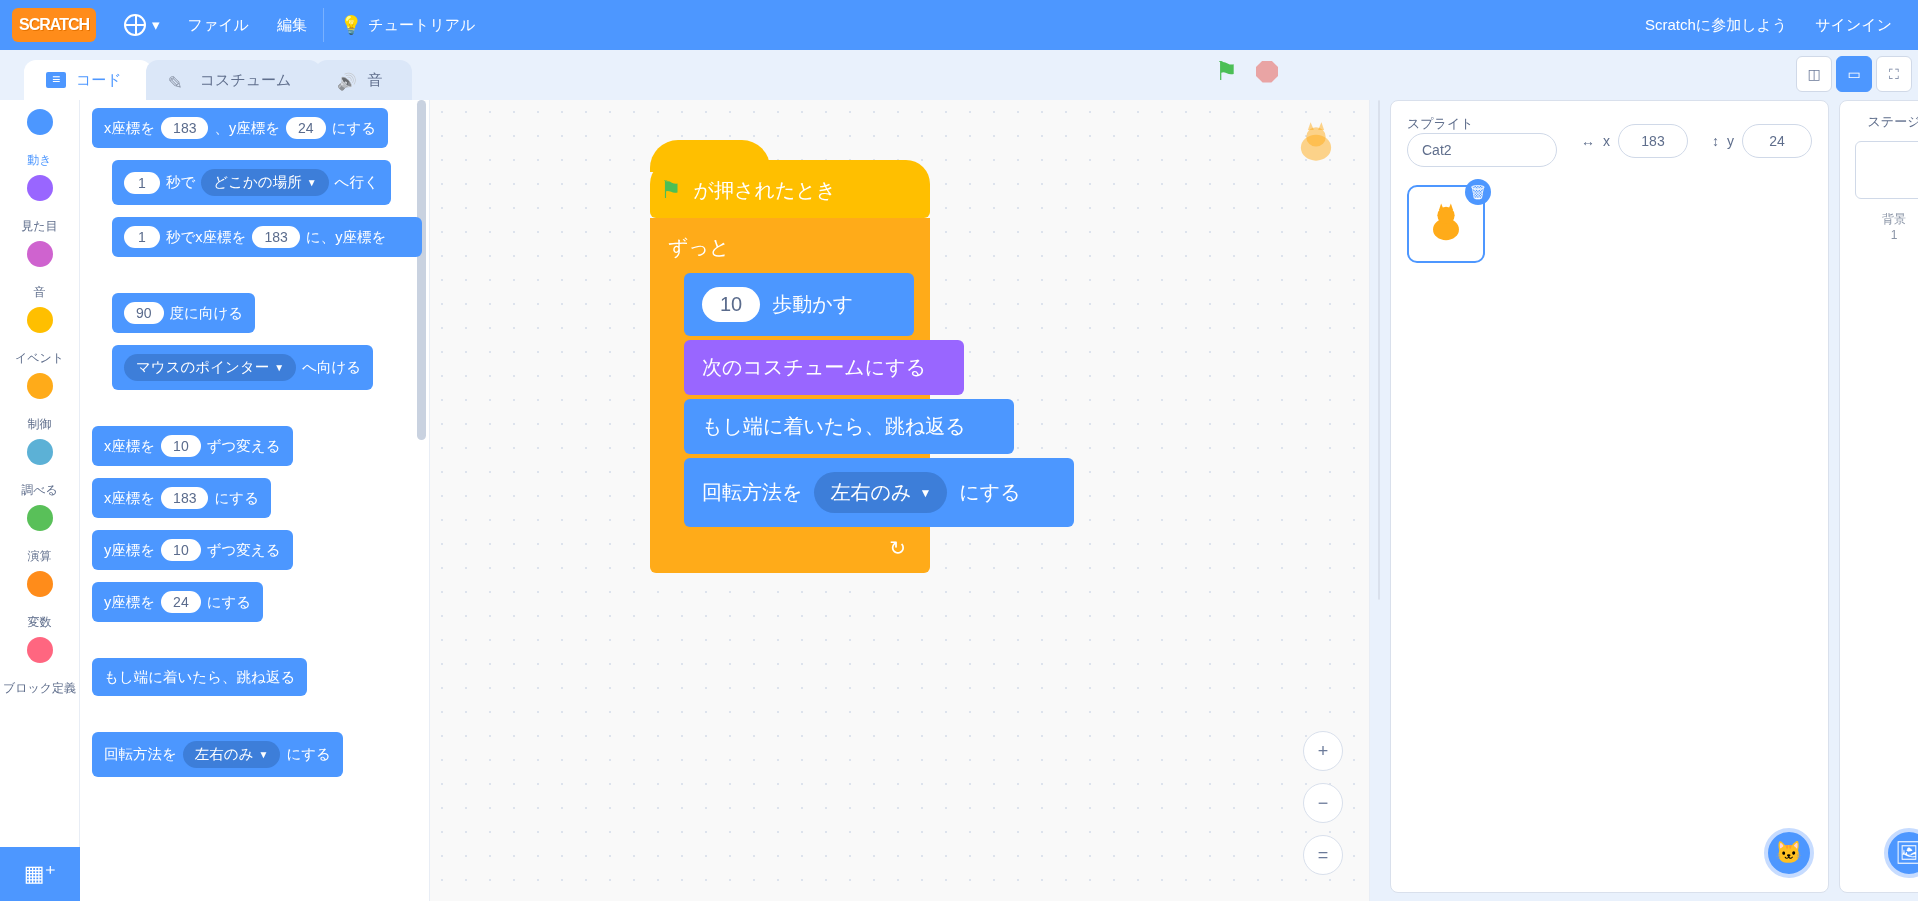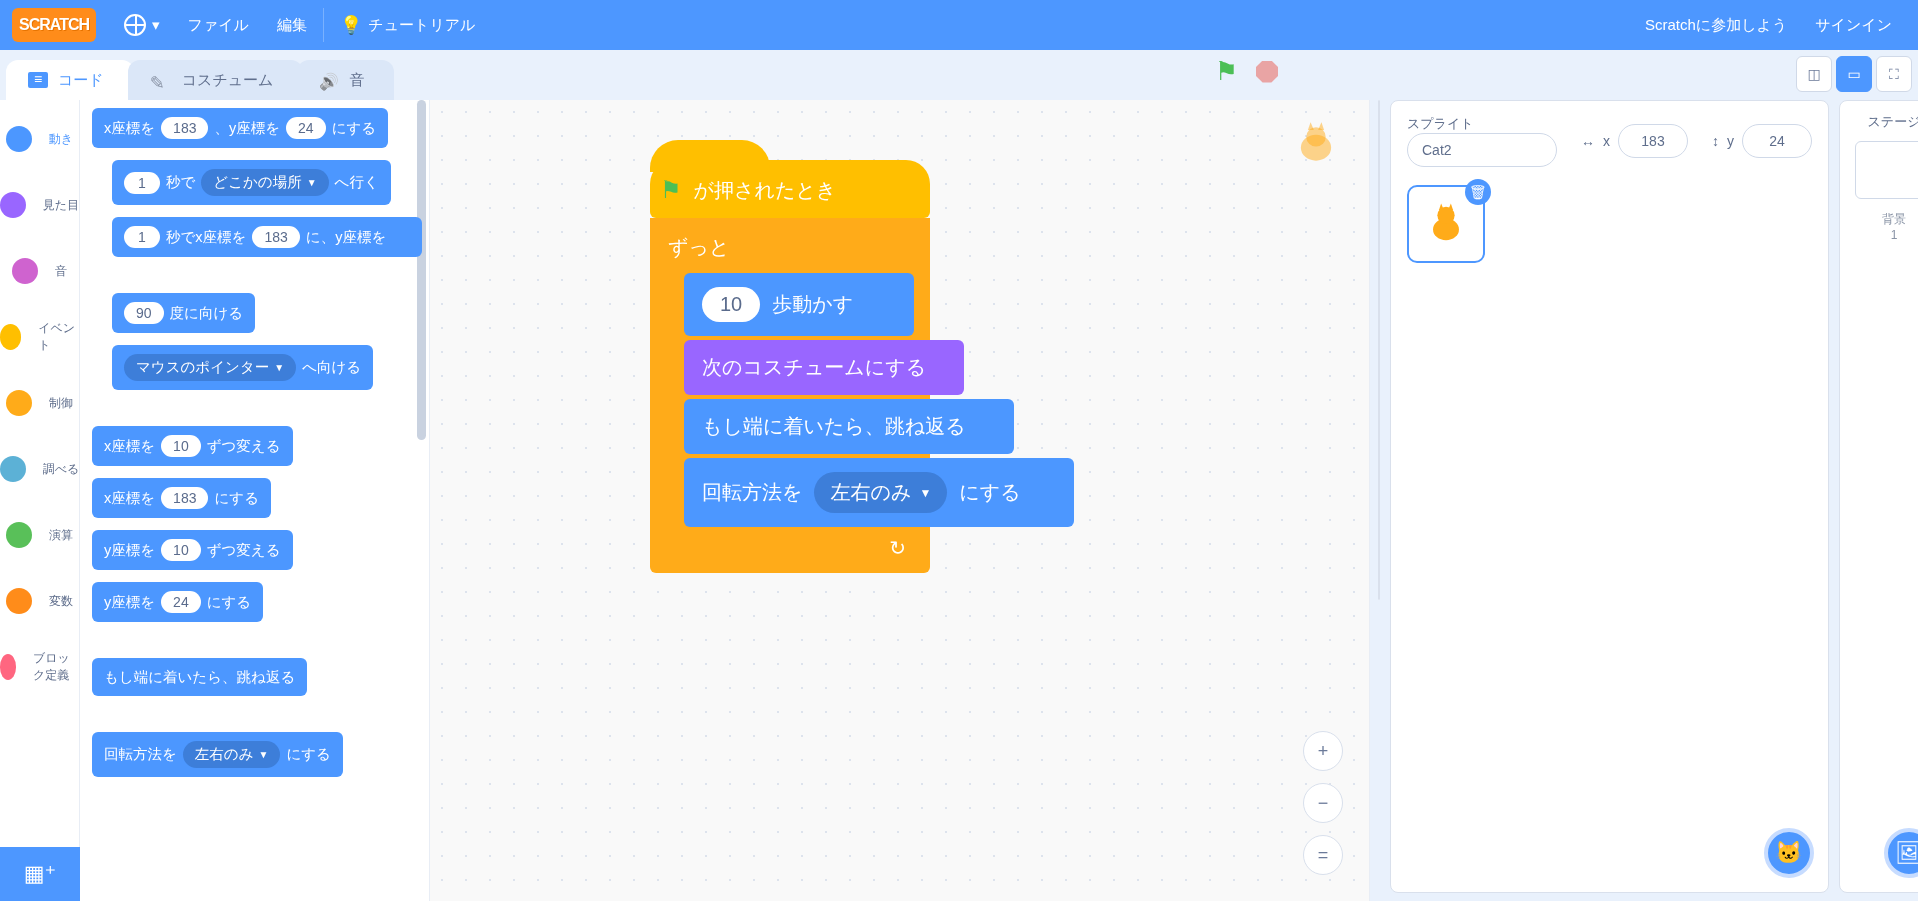--- a/index.html
+++ b/index.html
@@ -10,21 +10,21 @@
 .logo { width:84px; height:34px; background:#ff8c1a; border-radius:6px; margin-right:14px; display:flex; align-items:center; justify-content:center; font-weight:900; color:#fff; font-size:16px; letter-spacing:-1px; text-shadow:1px 1px 0 #e67300; }
 .menubar .mitem { padding:0 14px; height:50px; display:flex; align-items:center; cursor:pointer; gap:6px; }
 .menubar .sep { width:1px; height:34px; background:rgba(255,255,255,.25); margin:0 2px; }
 .menubar .spacer { flex:1; }
 .globe { width:22px; height:22px; border:2px solid #fff; border-radius:50%; position:relative; }
 .globe::before { content:""; position:absolute; top:0; left:9px; width:2px; height:18px; background:#fff; }
 .globe::after { content:""; position:absolute; top:8px; left:0; width:18px; height:2px; background:#fff; }
 .bulb { font-size:18px; }
 
 
-.tabrow { height:50px; display:flex; align-items:flex-end; padding-left:6px; position:relative; }
+.tabrow { height:50px; display:flex; align-items:flex-end; padding-left:24px; position:relative; }
 .tab { height:40px; padding:0 30px 0 22px; display:flex; align-items:center; gap:10px; color:#5f6e8c; font-size:15px; border-radius:12px 12px 0 0; cursor:pointer; }
 .tab.active { background:#fff; color:#4d97ff; }
 .tab:not(.active) { background:#dbe7f8; margin-left:-6px; }
 .tabicon { width:20px; height:16px; }
 .tabicon.code { background:linear-gradient(#4d97ff,#4d97ff); border-radius:2px; }
 .tabicon.code::before { content:"≡"; color:#fff; font-size:14px; line-height:14px; display:block; text-align:center; }
 .tabicon.costume { width:22px; }
 .tabicon.costume::before { content:"✎"; color:#8a94a6; font-size:18px; }
 .tabicon.sound::before { content:"🔊"; color:#8a94a6; font-size:16px; filter:grayscale(1) opacity(.7); }
 
@@ -33,21 +33,21 @@
 .stopsign { width:22px; height:22px; background:#e9a4a4; clip-path:polygon(30% 0,70% 0,100% 30%,100% 70%,70% 100%,30% 100%,0 70%,0 30%); cursor:pointer; }
 .stagebtns { display:flex; gap:4px; margin-left:12px; }
 .stagebtn { width:36px; height:36px; border:1px solid #d0d9e8; border-radius:6px; background:#fff; display:flex; align-items:center; justify-content:center; cursor:pointer; color:#6b7a99; font-size:14px; }
 .stagebtn.active { background:#4d97ff; color:#fff; border-color:#4d97ff; }
 
 
 .main { display:flex; height:801px; }
 
 
 .catcol { width:80px; background:#fff; border-right:1px solid #e8edf5; display:flex; flex-direction:column; align-items:center; padding-top:6px; position:relative; }
-.cat { width:80px; height:66px; display:flex; align-items:center; justify-content:center; gap:17px; cursor:pointer; font-size:12px; color:#5f6e8c; }
+.cat { width:80px; height:66px; display:flex; flex-direction:column; align-items:center; justify-content:center; gap:17px; cursor:pointer; font-size:12px; color:#5f6e8c; }
 .cat .dot { width:26px; height:26px; border-radius:50%; }
 .cat.sel { color:#4d97ff; }
 .addext { position:absolute; bottom:0; left:0; width:80px; height:54px; background:#4d97ff; display:flex; align-items:center; justify-content:center; color:#fff; font-size:22px; cursor:pointer; }
 
 
 .palette { width:350px; background:#fff; border-right:1px solid #e8edf5; padding:8px 0 8px 12px; overflow:hidden; position:relative; }
 .pblock { background:#4c97ff; color:#fff; border-radius:6px; padding:9px 12px; margin-bottom:12px; display:inline-flex; align-items:center; gap:6px; font-size:14.5px; position:relative; cursor:grab; min-height:38px; }
 .pblock .pill { background:#fff; color:#5a6b8c; border-radius:20px; padding:3px 12px; font-size:14px; min-width:36px; text-align:center; }
 .pblock .drop { background:#3d7ed9; border-radius:20px; padding:4px 12px; color:#fff; display:inline-flex; align-items:center; gap:5px; }
 .pblock .dcaret { font-size:10px; }

